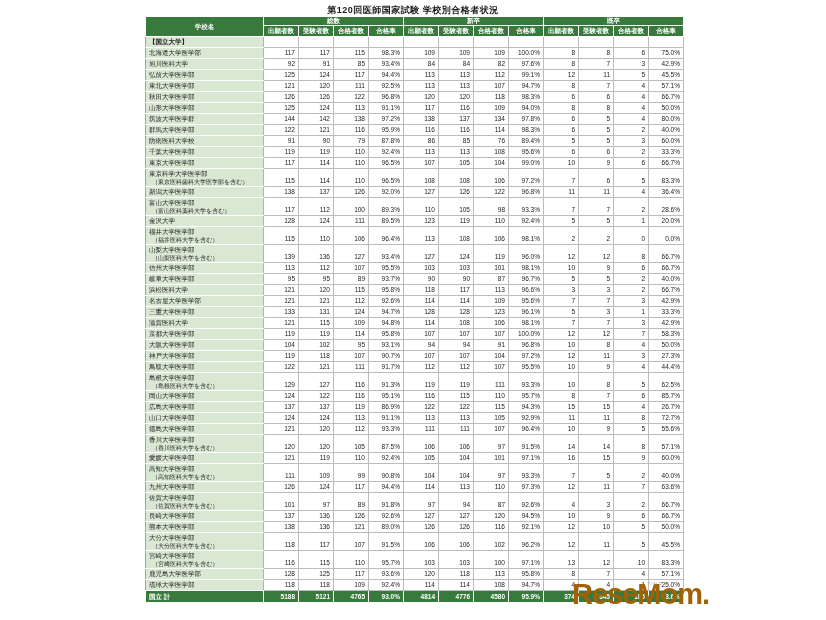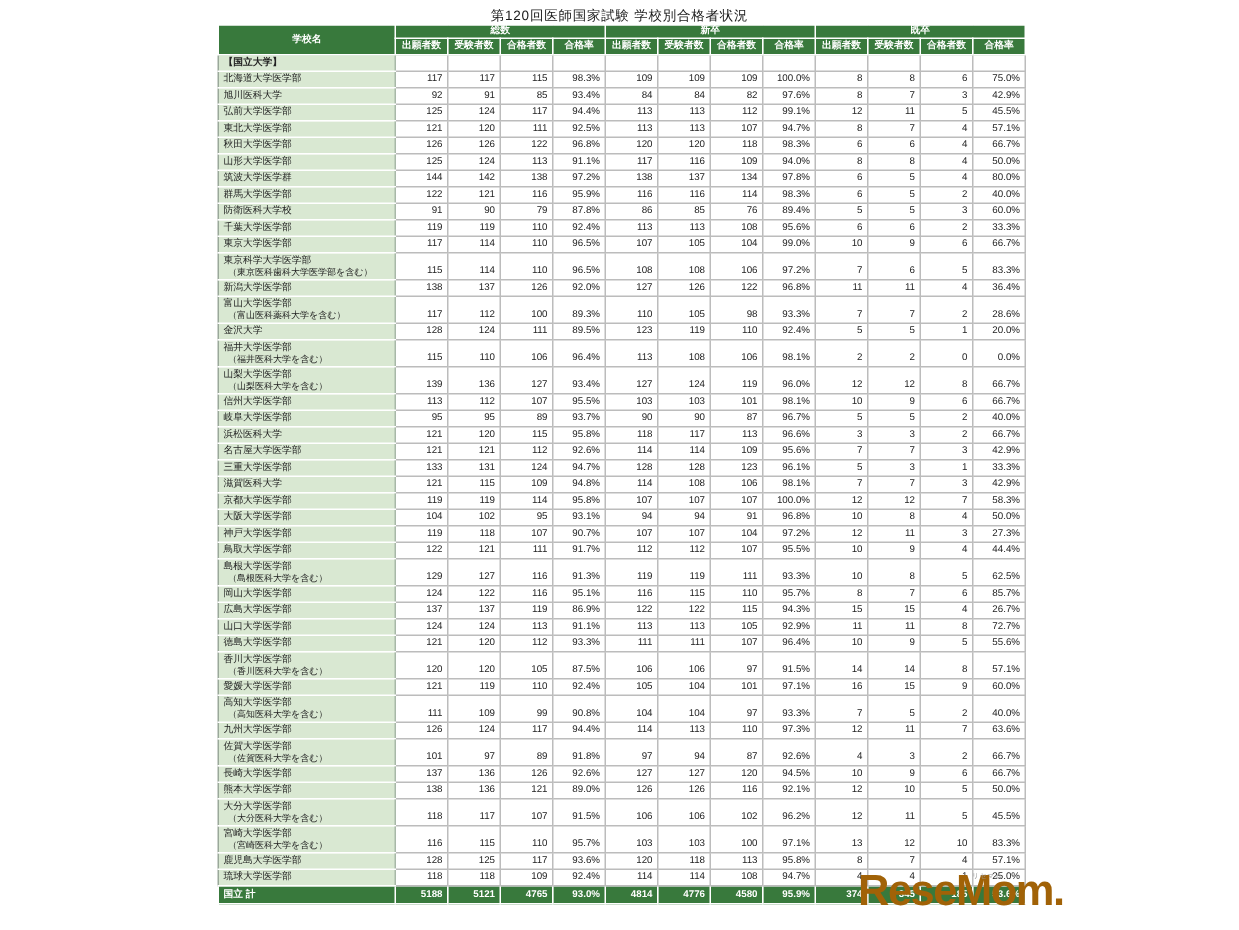--- a/index.html
+++ b/index.html
@@ -3,21 +3,21 @@
 <meta charset="utf-8">
 <style>
   html,body{margin:0;padding:0;}
   body{
     width:826px;height:620px;position:relative;background:#ffffff;
     font-family:"Liberation Sans","DejaVu Sans",sans-serif;
     -webkit-font-smoothing:antialiased;overflow:hidden;
   }
   .page-title{
     position:absolute;top:4px;left:0;width:826px;text-align:center;
-    font-size:9px;font-weight:normal;color:#1a1a1a;letter-spacing:0.5px;
+    font-size:9px;font-weight:bold;color:#1a1a1a;letter-spacing:0.5px;
   }
   table.results{
     position:absolute;left:145px;top:16px;width:538px;
     border-collapse:collapse;table-layout:fixed;
     border:1px solid #9aa89a;
   }
   col.c-name{width:118px;}
   col.c-num{width:35px;}
   th{
     background:var(--hdr-green,#38793c);color:#ffffff;font-weight:bold;

